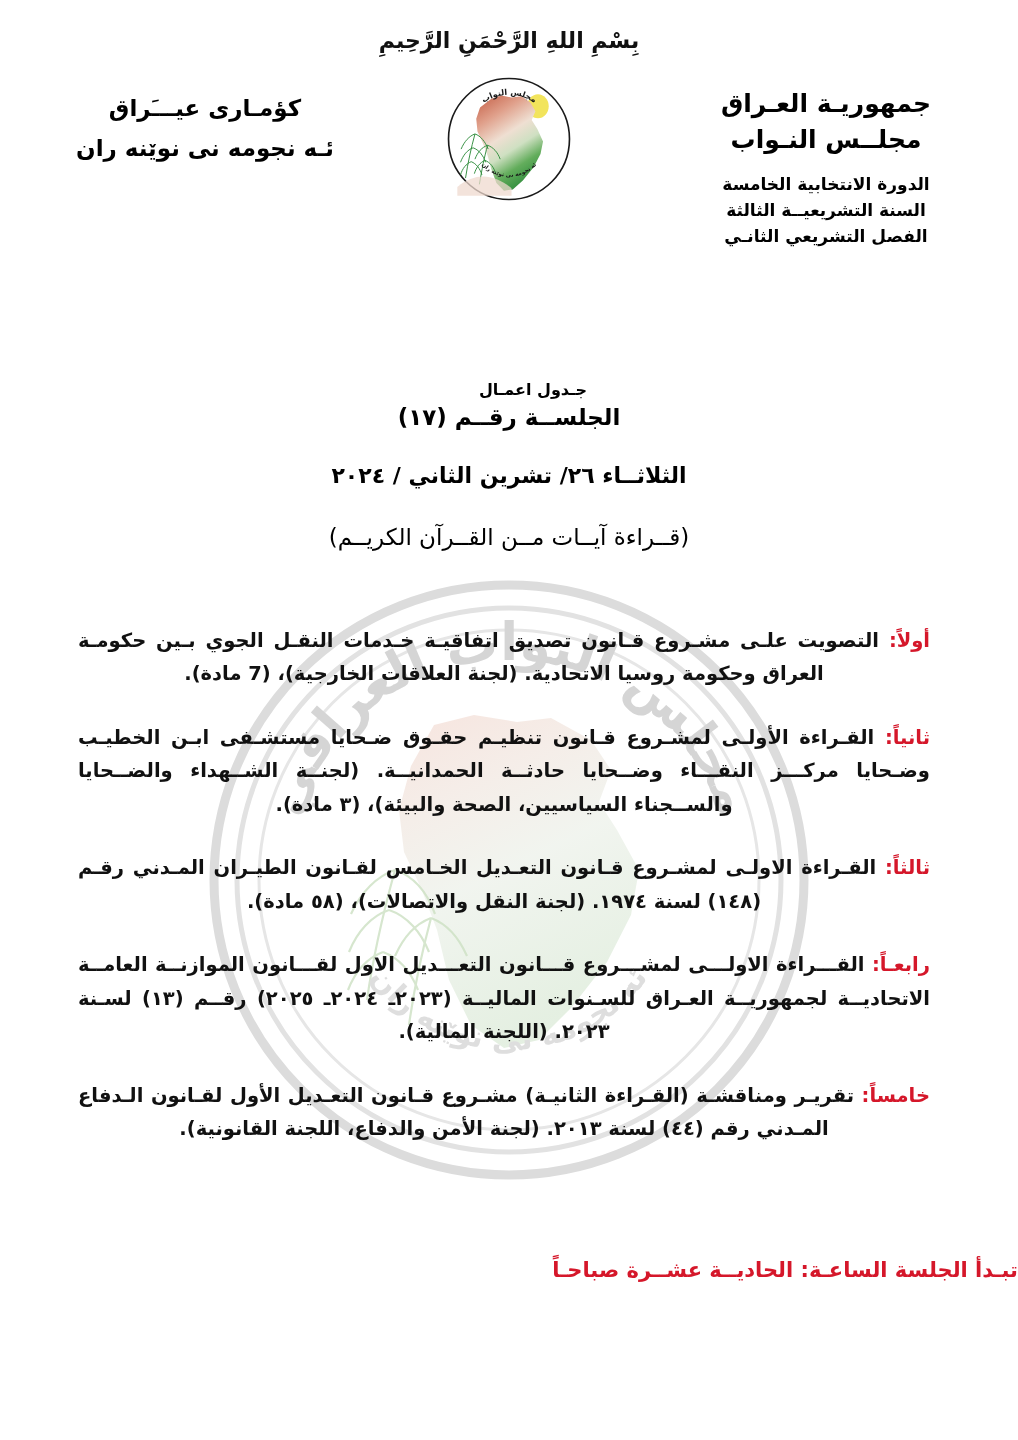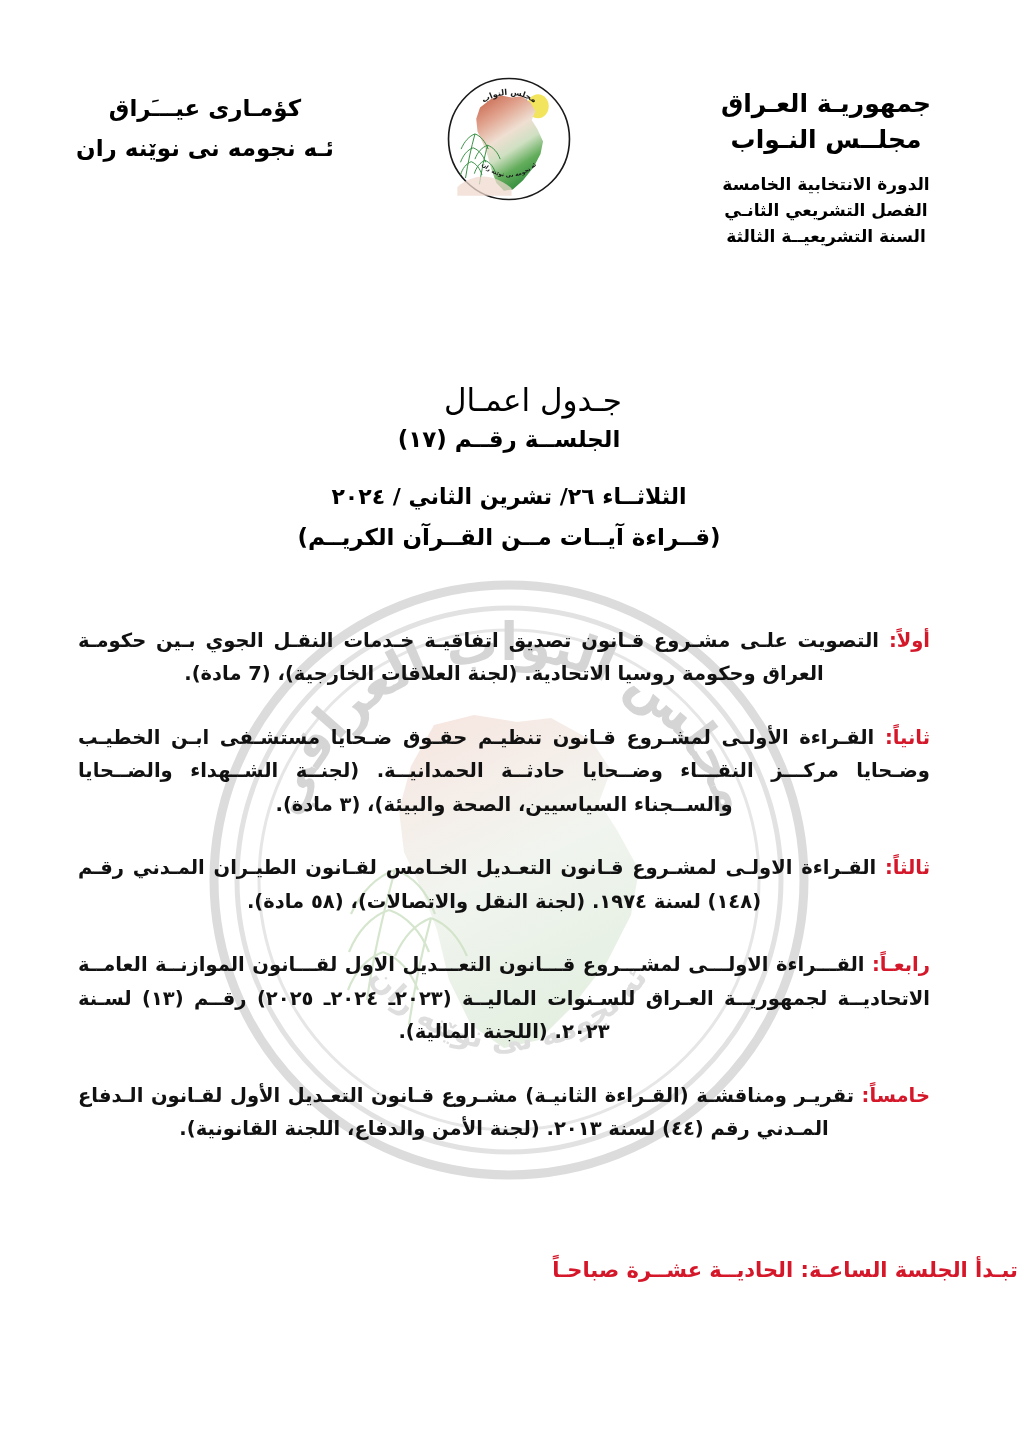--- a/index.html
+++ b/index.html
@@ -106,22 +106,22 @@
   .title-block {
     position: absolute;
     top: 378px;
     left: 0;
     width: 100%;
     text-align: center;
     z-index: 3;
     color: #000;
   }
   .title-block .t1 {
-    font-size: 31px;
-    font-weight: 400;
+    font-size: 16px;
+    font-weight: 700;
     letter-spacing: 1px;
     line-height: 1.45;
     margin-left: 48px;
   }
   .title-block .t2 {
     font-size: 23px;
     font-weight: 800;
     letter-spacing: 1px;
     line-height: 1.45;
   }
@@ -134,21 +134,21 @@
   }
 
   
   .quran-line {
     position: absolute;
     top: 524px;
     left: 0;
     width: 100%;
     text-align: center;
     font-size: 23px;
-    font-weight: 700;
+    font-weight: 400;
     color: #000;
     letter-spacing: 0.5px;
     z-index: 3;
   }
 
   
   .agenda {
     position: absolute;
     top: 604px;
     right: 88px;
@@ -226,30 +226,31 @@
     </g>
 
     <text font-family="DejaVu Sans, sans-serif" font-size="52" font-weight="700" fill="#d5d5d5" letter-spacing="2">
       <textPath href="#wmTopArc" startOffset="50%" text-anchor="middle">مجلس النواب العراقي</textPath>
     </text>
     <text font-family="DejaVu Sans, sans-serif" font-size="30" font-weight="700" fill="#dedede" letter-spacing="1">
       <textPath href="#wmBotArc" startOffset="50%" text-anchor="middle">ئه نجومه نى نوێنه ران</textPath>
     </text>
   </svg>
 
+  <div class="basmala">بِسْمِ اللهِ الرَّحْمَنِ الرَّحِيمِ</div>
 
   <div class="header">
 
     <div class="header-right">
       <div class="line1">جمهوريـة العـراق</div>
       <div class="line2">مجلــس النـواب</div>
       <div class="sub">
         <div>الدورة الانتخابية الخامسة</div>
+        <div>السنة التشريعيــة الثالثة</div>
         <div>الفصل التشريعي الثانـي</div>
-        <div>السنة التشريعيــة الثالثة</div>
       </div>
     </div>
 
     <div class="header-left">
       <div class="kline">كؤمـارى عيـــَراق</div>
       <div class="kline">ئـه نجومه نى نوێنه ران</div>
     </div>
   </div>
 
   <svg class="emblem" viewBox="0 0 200 200" xmlns="http://www.w3.org/2000/svg">

